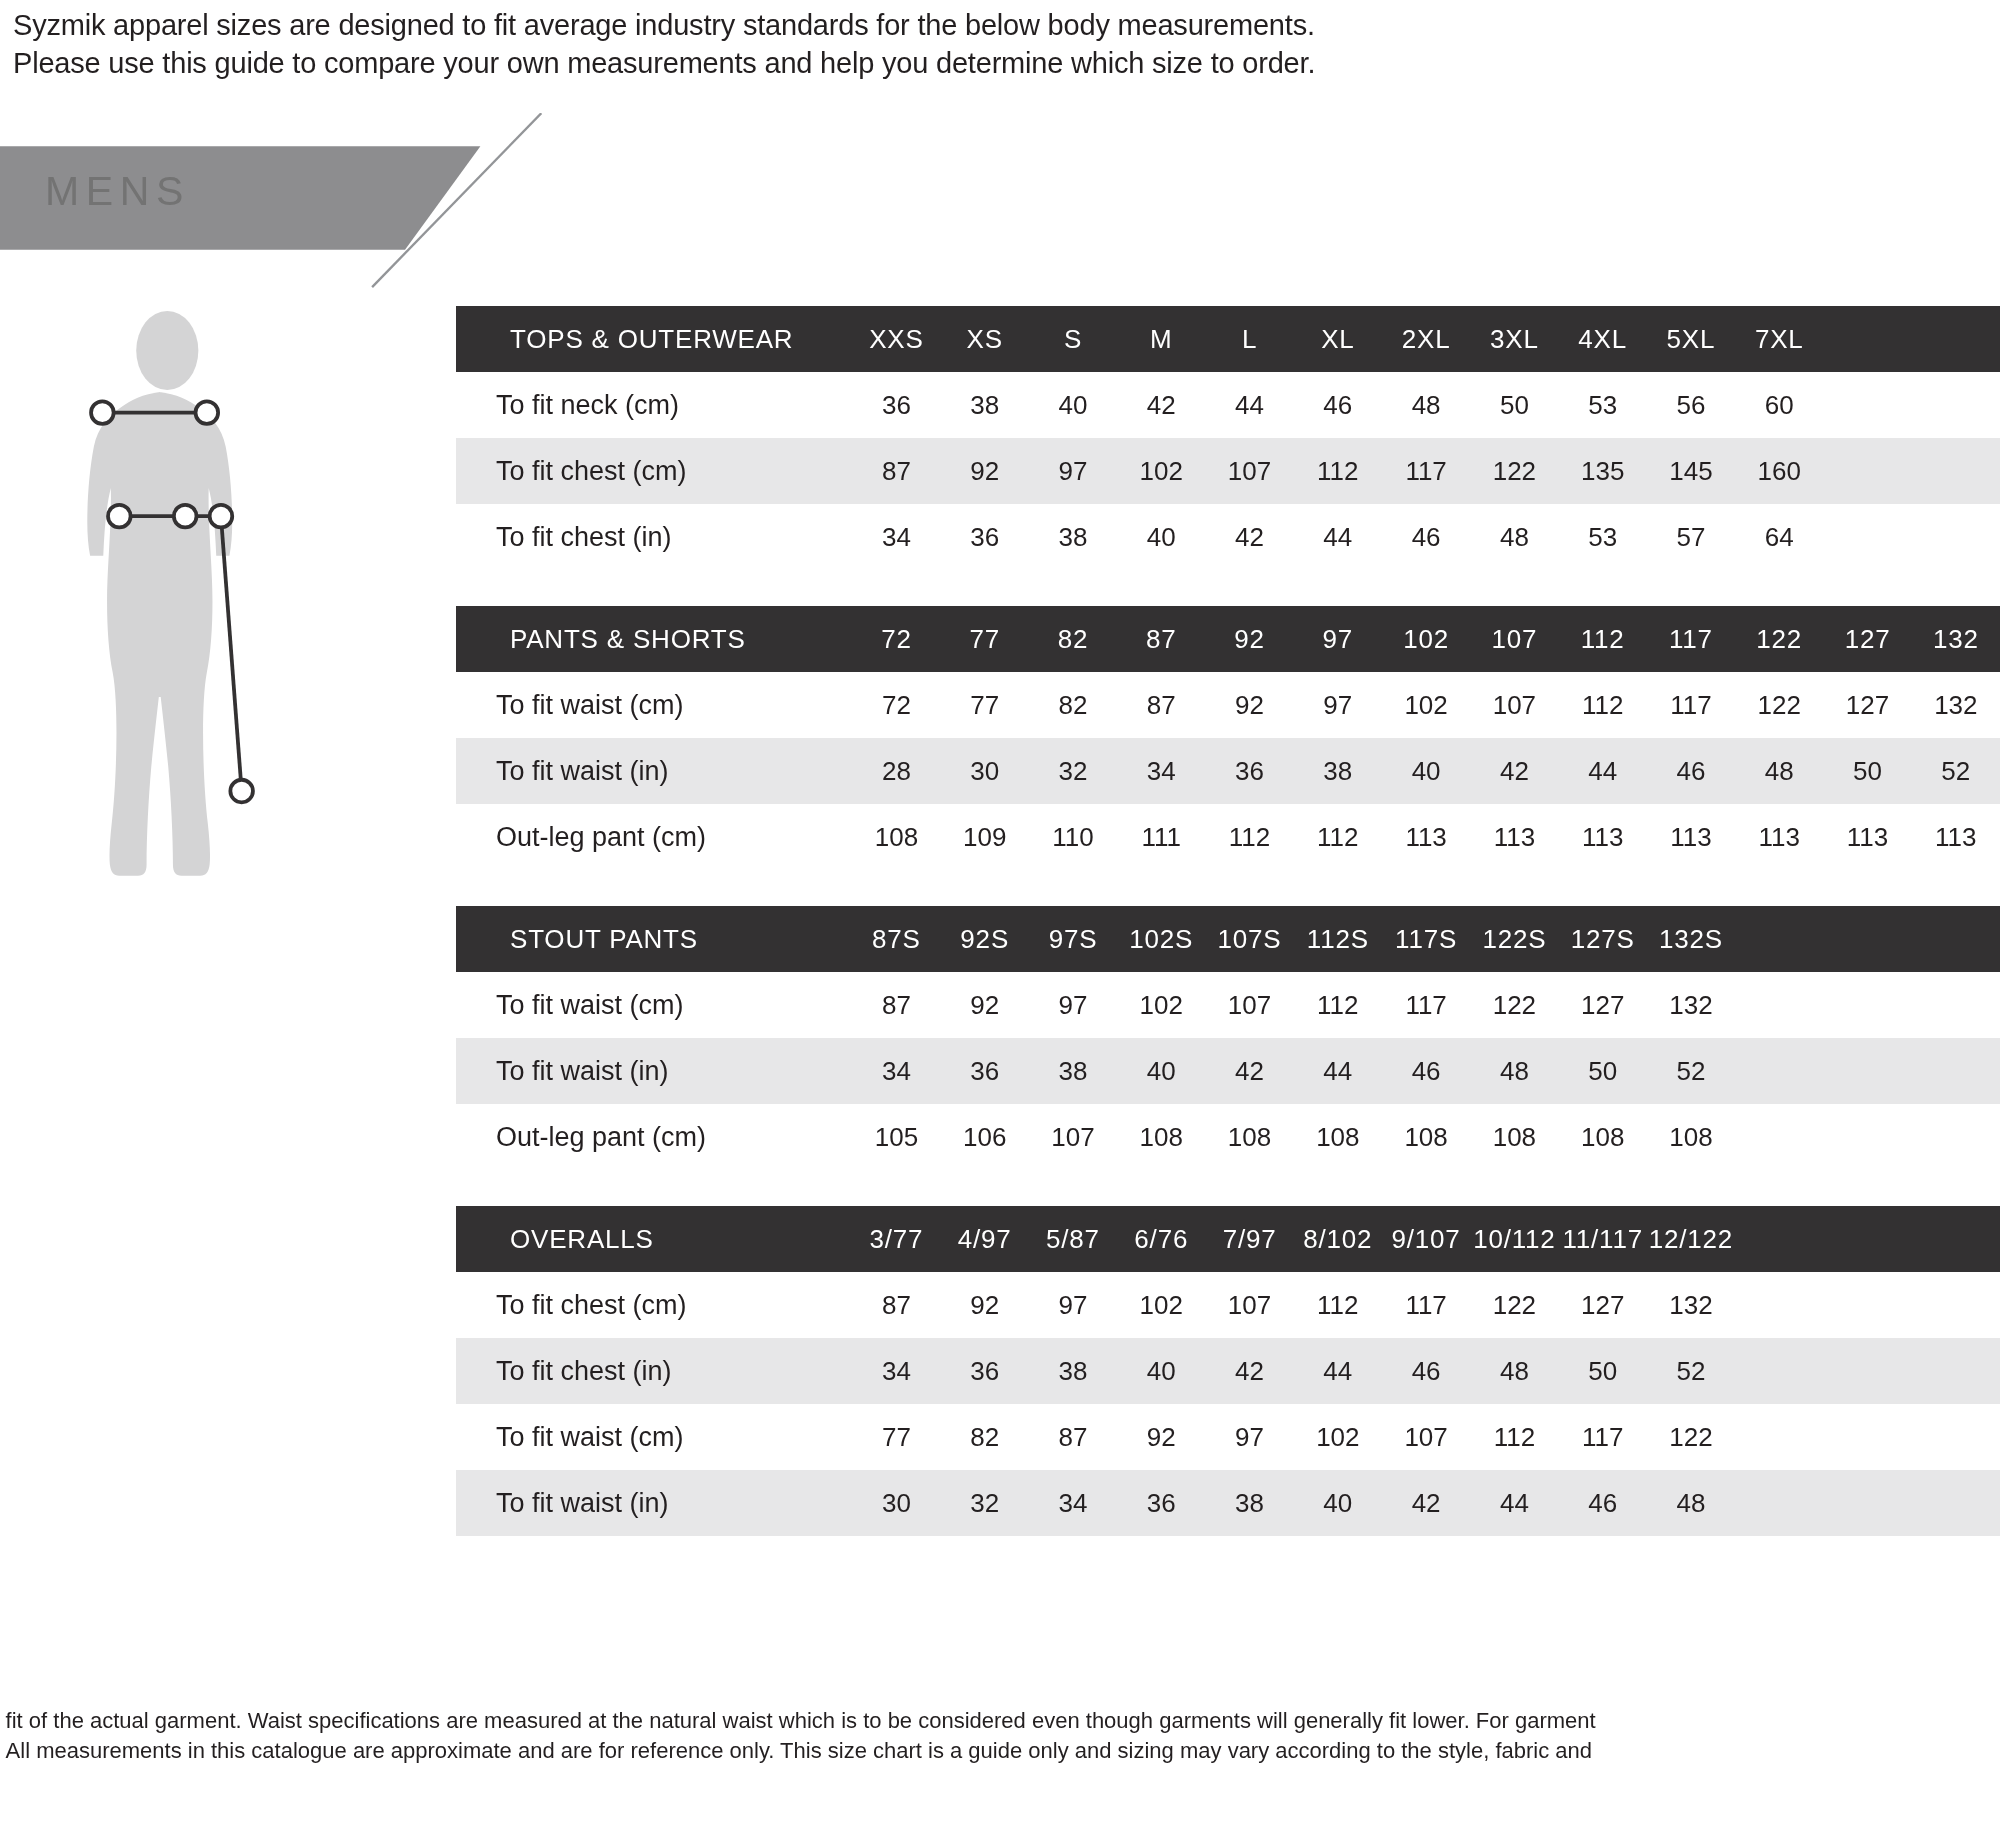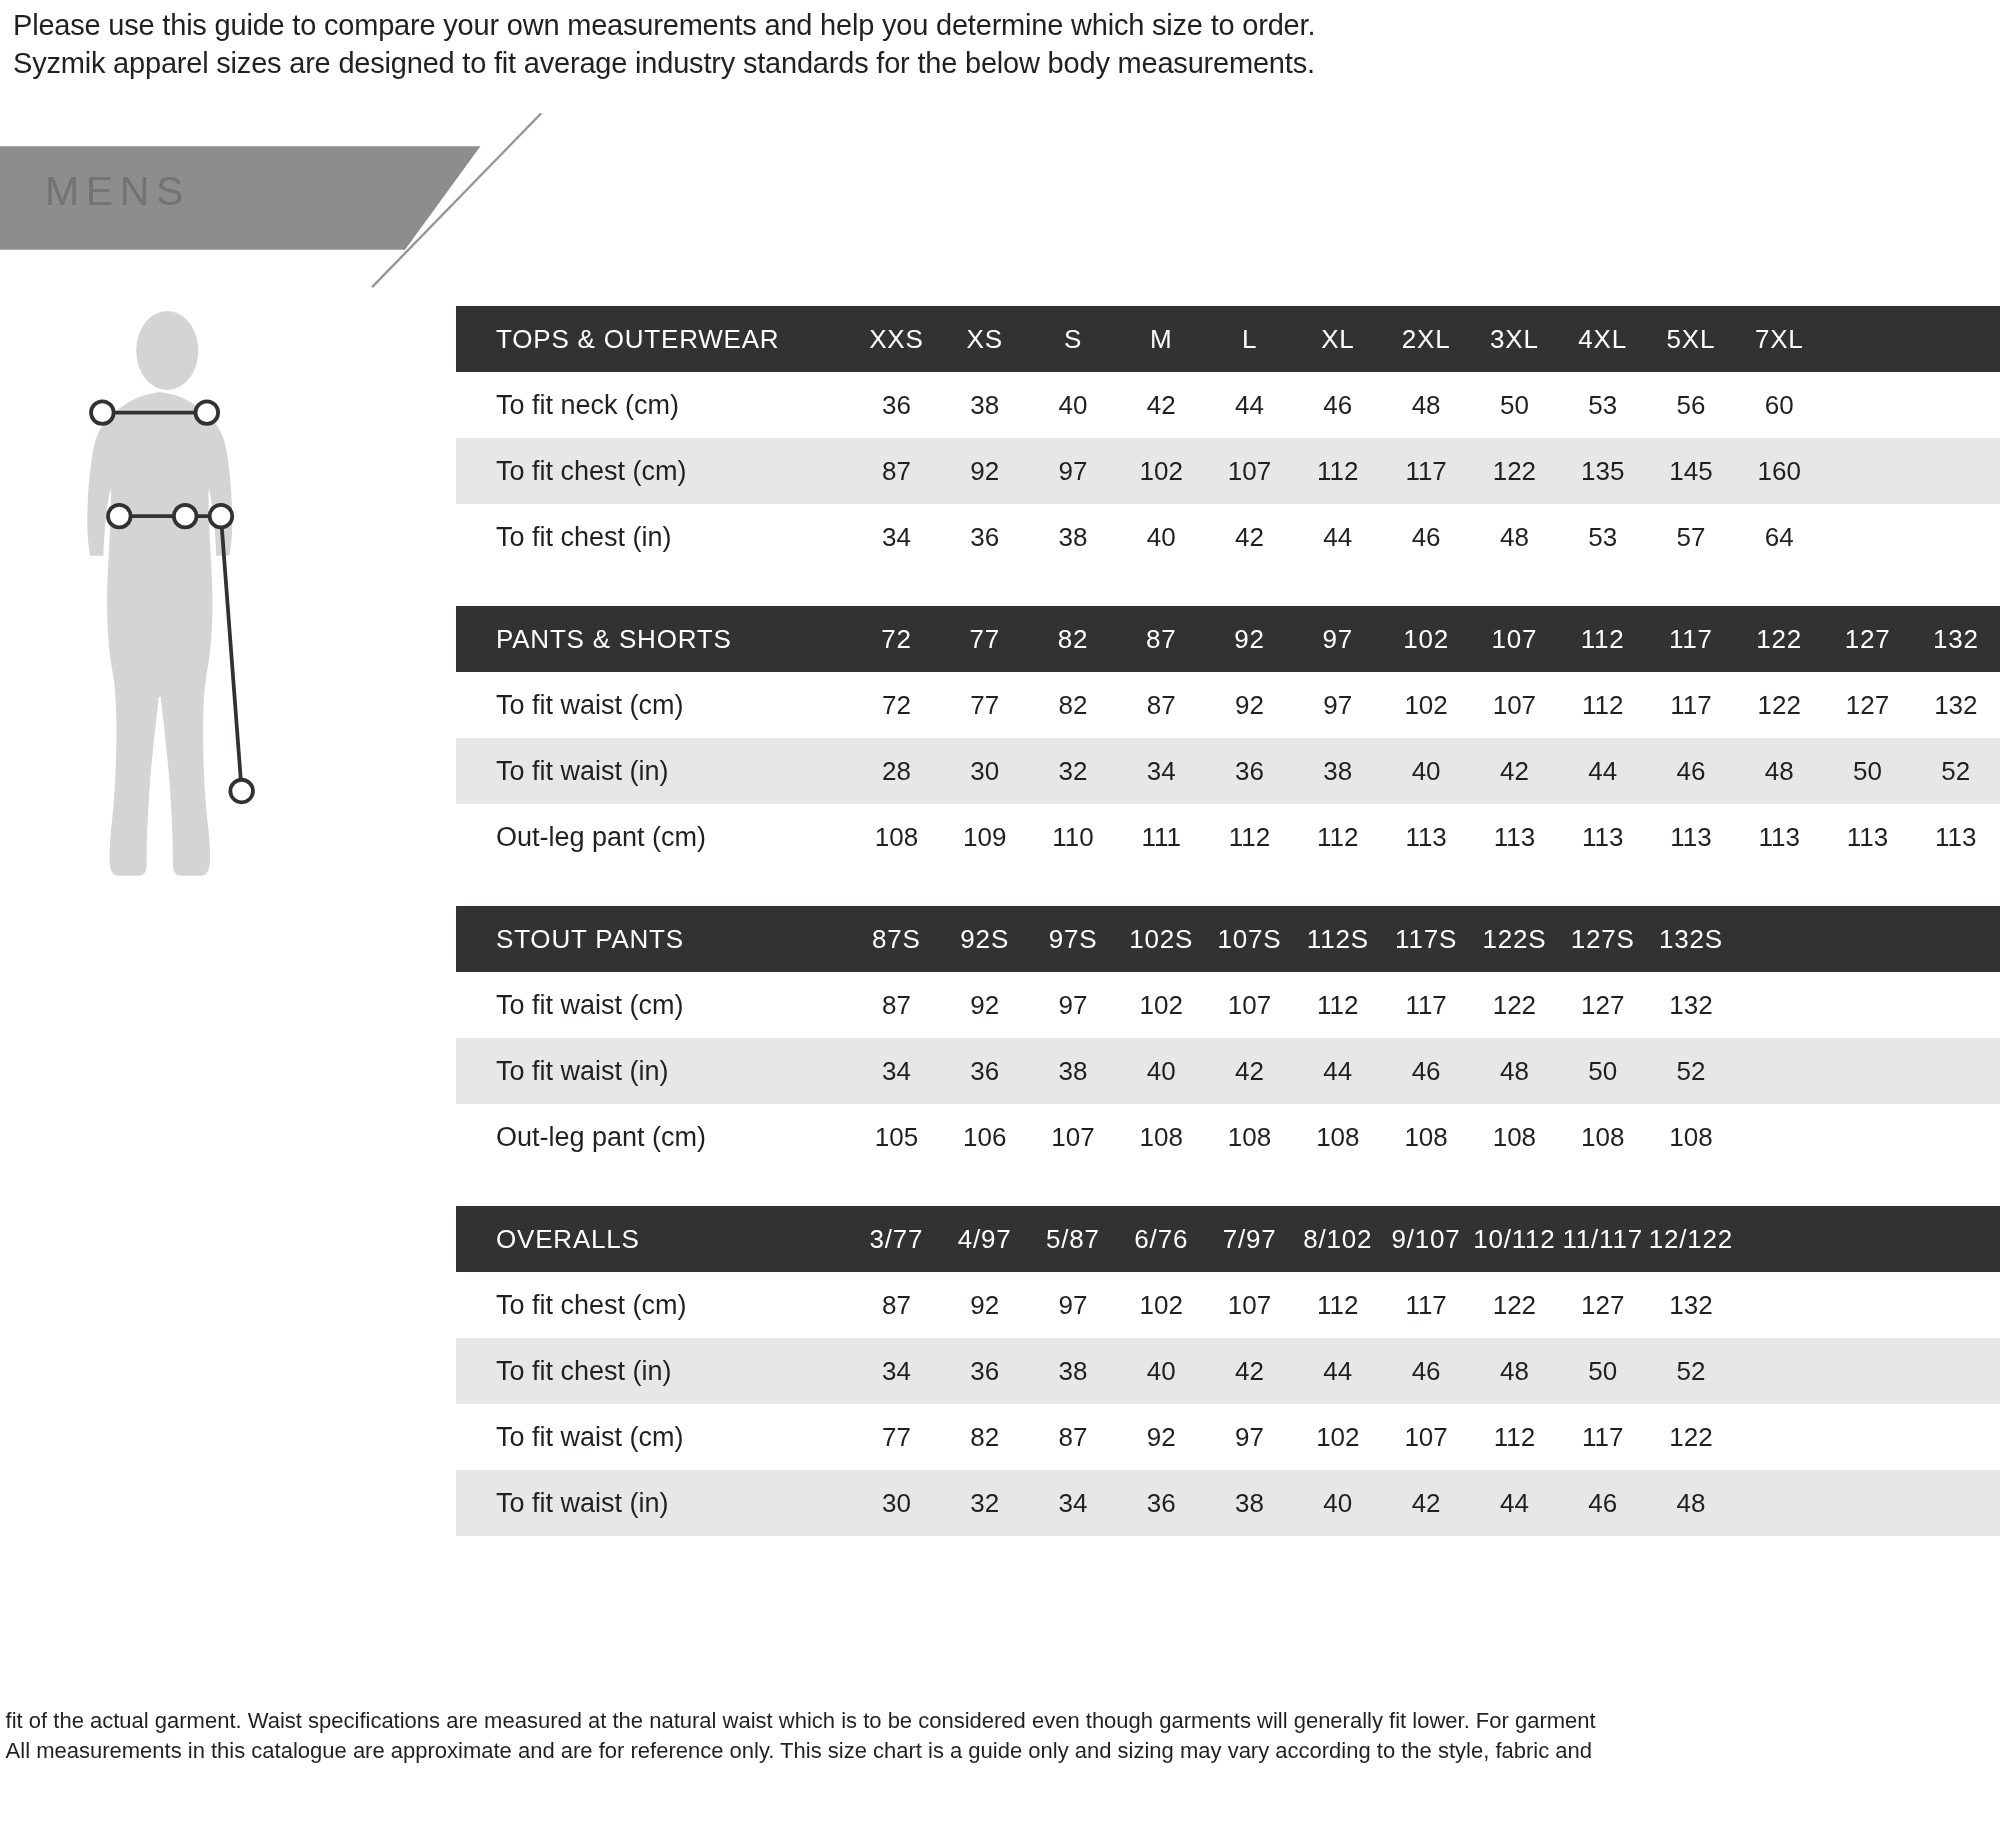--- a/index.html
+++ b/index.html
@@ -89,21 +89,21 @@
     padding: 0;
     vertical-align: middle;
   }
   table.size thead th {
     background: #333132;
     color: #ffffff;
     letter-spacing: 0.8px;
   }
   table.size thead th.label {
     text-align: left;
-    padding-left: 40px;
+    padding-left: 54px;
     font-size: 26px;
   }
   table.size thead th.val { text-align: center; }
 
   table.size tbody tr:nth-child(odd)  td { background: #ffffff; }
   table.size tbody tr:nth-child(even) td { background: #e7e7e8; }
   table.size tbody td.label {
     text-align: left;
     padding-left: 40px;
     font-size: 27px;
@@ -124,22 +124,22 @@
     color: #231f20;
   }
   .footer b { font-weight: bold; }
 </style>
 </head>
 <body>
 
 <div class="page">
 
   <div class="intro">
+    <span class="line">Syzmik apparel sizes are designed to fit average industry standards for the below body measurements.</span>
     <span class="line">Please use this guide to compare your own measurements and help you determine which size to order.</span>
-    <span class="line">Syzmik apparel sizes are designed to fit average industry standards for the below body measurements.</span>
   </div>
 
   <div class="banner-wrap">
     <svg width="584" height="104" viewBox="0 0 620 110" xmlns="http://www.w3.org/2000/svg">
       <polygon points="0,0 510,0 430,110 0,110" fill="#8d8d8f"></polygon>
     </svg>
   </div>
   <div class="banner-label">MENS</div>
 
   <div class="diag-line">

